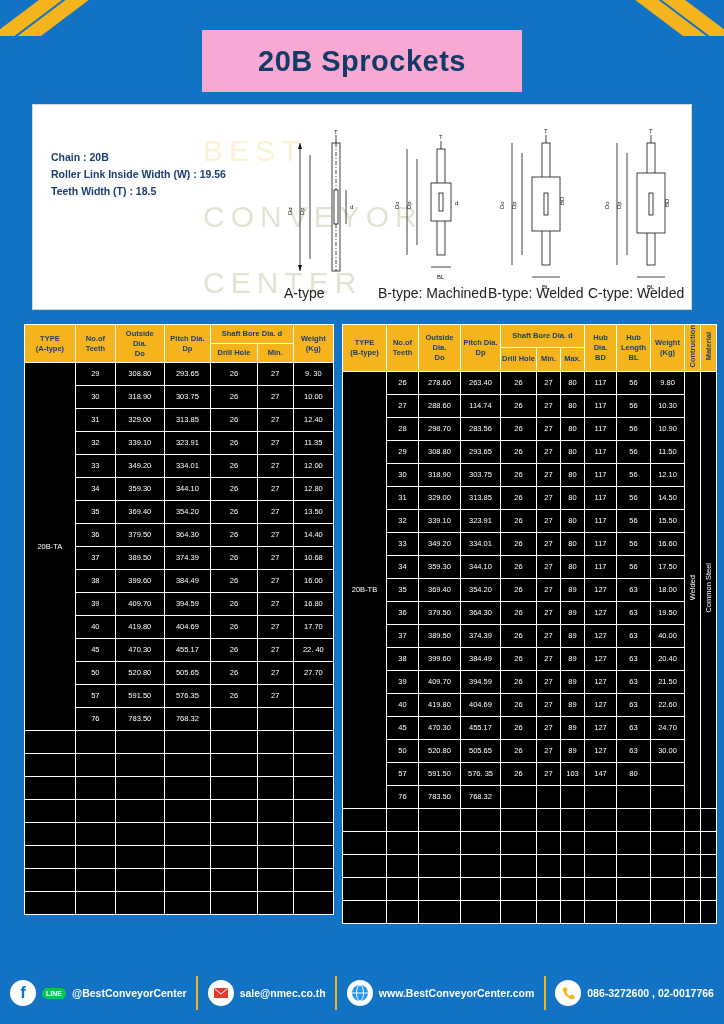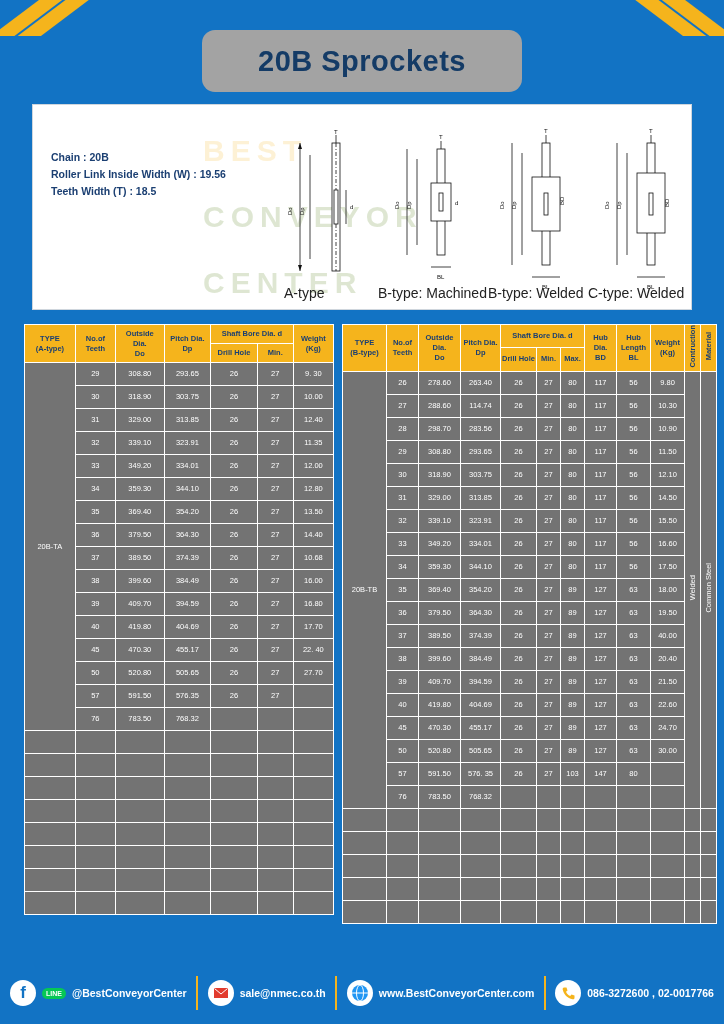--- a/index.html
+++ b/index.html
@@ -35,54 +35,54 @@
   .tr { right:-6px; top:-4px; }
   .tr .c1 { right:-46px; top:14px; transform:rotate(37deg); }
   .tr .c2 { right:-46px; top:34px; transform:rotate(37deg); }
 
   
   .title-wrap {
     position:absolute; left:0; right:0; top:30px;
     display:flex; justify-content:center;
   }
   .title-box {
-    background:#a3a3a3;
+    background:#f9a8d4;
     width:320px; height:62px;
-    display:flex; align-items:center; justify-content:center;border-radius:13px;
+    display:flex; align-items:center; justify-content:center;
   }
   .title-box span {
     color:#143b66; font-size:29px; font-weight:bold; letter-spacing:0.5px;
   }
 
   
   .panel {
     position:absolute; left:32px; top:104px; width:660px; height:206px;
     background:#ffffff; border:1px solid #cfd6dd;
     overflow:hidden;
   }
   .specs {
     position:absolute; left:18px; top:44px;
     color:#1b3f72; font-size:10.5px; font-weight:bold; line-height:17px;
   }
   .wm {
     position:absolute; left:170px; top:30px; opacity:0.18;
-    font-size:30px; font-weight:bold; color:#f5b41c; letter-spacing:6px;
+    font-size:30px; font-weight:normal; color:#f5b41c; letter-spacing:6px;
     line-height:32px;
   }
   .wm2 { color:#4d7c0f;margin-top:34px; }
   .drawing { position:absolute; left:245px; top:12px; width:410px; height:190px; }
   .dcap {
     position:absolute; bottom:6px; font-size:14px; color:#222; text-align:left;
   }
 
   
   .tables { position:absolute; left:24px; top:324px; right:24px; }
   table {
     border-collapse:collapse; table-layout:fixed;
-    background:#737373;
+    background:#000000;
   }
   th, td {
     border:1px solid #ffffff;
     color:#ffffff;
     font-size:7.5px;
     text-align:center;
     height:23px;
     padding:0 1px;
     font-weight:normal;
     line-height:10px;

